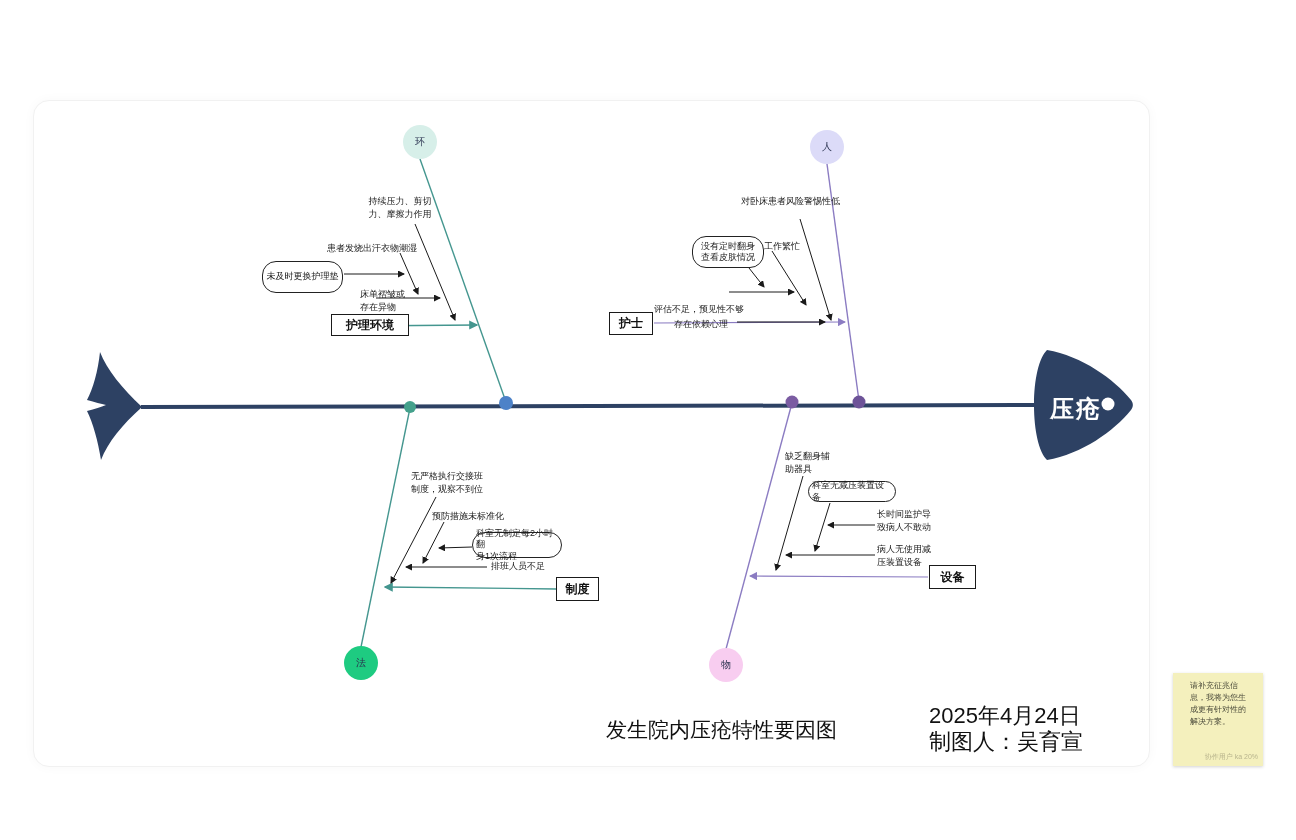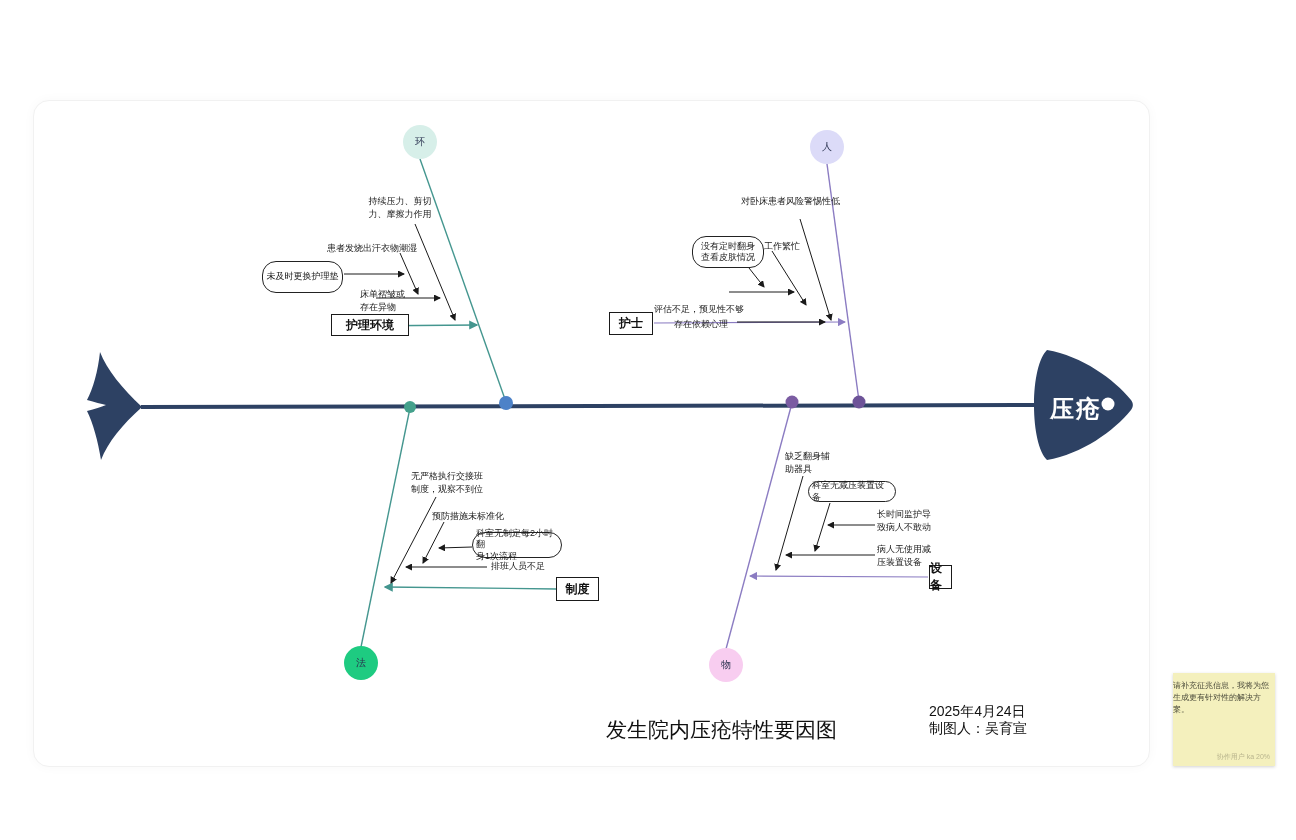--- a/index.html
+++ b/index.html
@@ -11,23 +11,23 @@
   .pre{white-space:pre-line;}
   .cause{position:absolute;font-size:9px;line-height:1.45;color:#1a1a1a;}
   .bubble{position:absolute;display:flex;align-items:center;justify-content:center;text-align:left;
           background:#fff;border:1.2px solid #222;border-radius:14px;font-size:9px;line-height:1.25;color:#1a1a1a;padding:1px 3px;box-sizing:border-box;}
   .catbox{position:absolute;display:flex;align-items:center;justify-content:center;background:#fff;
           border:1.6px solid #1a1a1a;font-size:12px;font-weight:bold;color:#111;box-sizing:border-box;}
   .tag-circle{position:absolute;width:34px;height:34px;border-radius:50%;display:flex;align-items:center;justify-content:center;
           font-size:10px;color:#2b3350;}
   .effect-label{position:absolute;left:1050px;top:393px;width:58px;font-size:24px;font-weight:bold;color:#ffffff;letter-spacing:2px;}
   .big-title{position:absolute;left:606px;top:716px;font-size:21px;color:#111;}
-  .date-block{position:absolute;left:929px;top:703px;font-size:14px;line-height:1.2;color:#111;}
-  .sticky-note{position:absolute;left:1173px;top:673px;width:102px;height:93px;background:#f4f0bd;
-          box-shadow:0 1px 3px rgba(0,0,0,0.18);box-sizing:border-box;padding:7px 0;}
+  .date-block{position:absolute;left:929px;top:703px;font-size:22px;line-height:1.2;color:#111;}
+  .sticky-note{position:absolute;left:1173px;top:673px;width:90px;height:93px;background:#f4f0bd;
+          box-shadow:0 1px 3px rgba(0,0,0,0.18);box-sizing:border-box;padding:7px 17px;}
   .sticky-note .note-text{font-size:8px;line-height:1.5;color:#4a4a3a;}
   .sticky-note .note-footer{position:absolute;right:5px;bottom:4px;font-size:7px;color:#b9b58e;}
 </style>
 </head>
 <body>
 
 <div id="stage">
 
   <div id="canvas"></div>
 
@@ -127,21 +127,21 @@
   <div class="cause" style="left:491px;top:560px;width:60px;">排班人员不足</div>
   <div class="catbox" style="left:556px;top:577px;width:43px;height:24px;">制度</div>
 
   <div class="cause pre" style="left:785px;top:450px;width:55px;">缺乏翻身辅
 助器具</div>
   <div class="bubble" style="left:808px;top:481px;width:88px;height:21px;">科室无减压装置设备</div>
   <div class="cause pre" style="left:877px;top:508px;width:62px;">长时间监护导
 致病人不敢动</div>
   <div class="cause pre" style="left:877px;top:543px;width:62px;">病人无使用减
 压装置设备</div>
-  <div class="catbox" style="left:929px;top:565px;width:23px;height:24px;font-family:Liberation Serif, serif;">设备</div>
+  <div class="catbox" style="left:929px;top:565px;width:47px;height:24px;font-family:Liberation Serif, serif;">设备</div>
 
   <div class="big-title">发生院内压疮特性要因图</div>
   <div class="date-block pre">2025年4月24日
 制图人：吴育宣</div>
 
   <div class="sticky-note">
     <div class="note-text">请补充征兆信息，我将为您生成更有针对性的解决方案。</div>
     <div class="note-footer">协作用户 ka 20%</div>
   </div>
 

